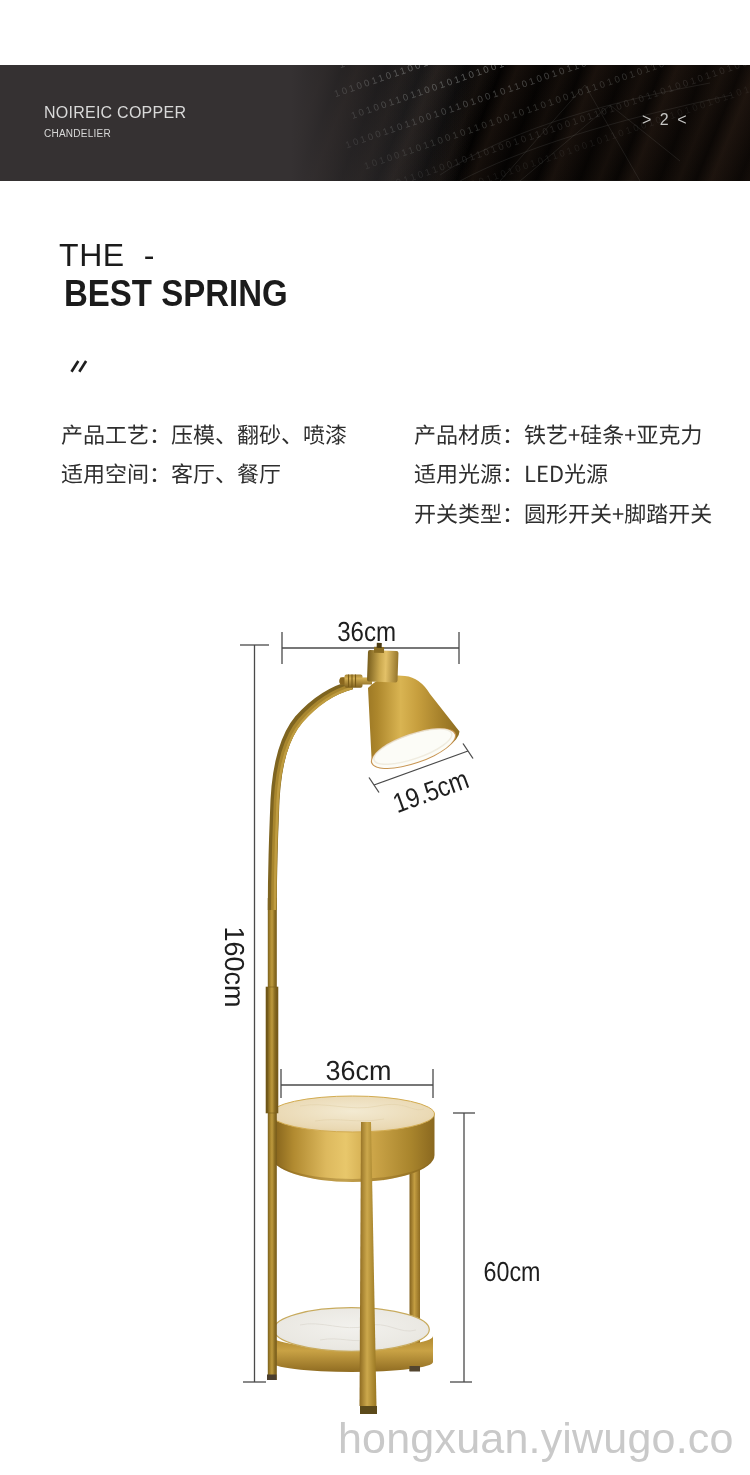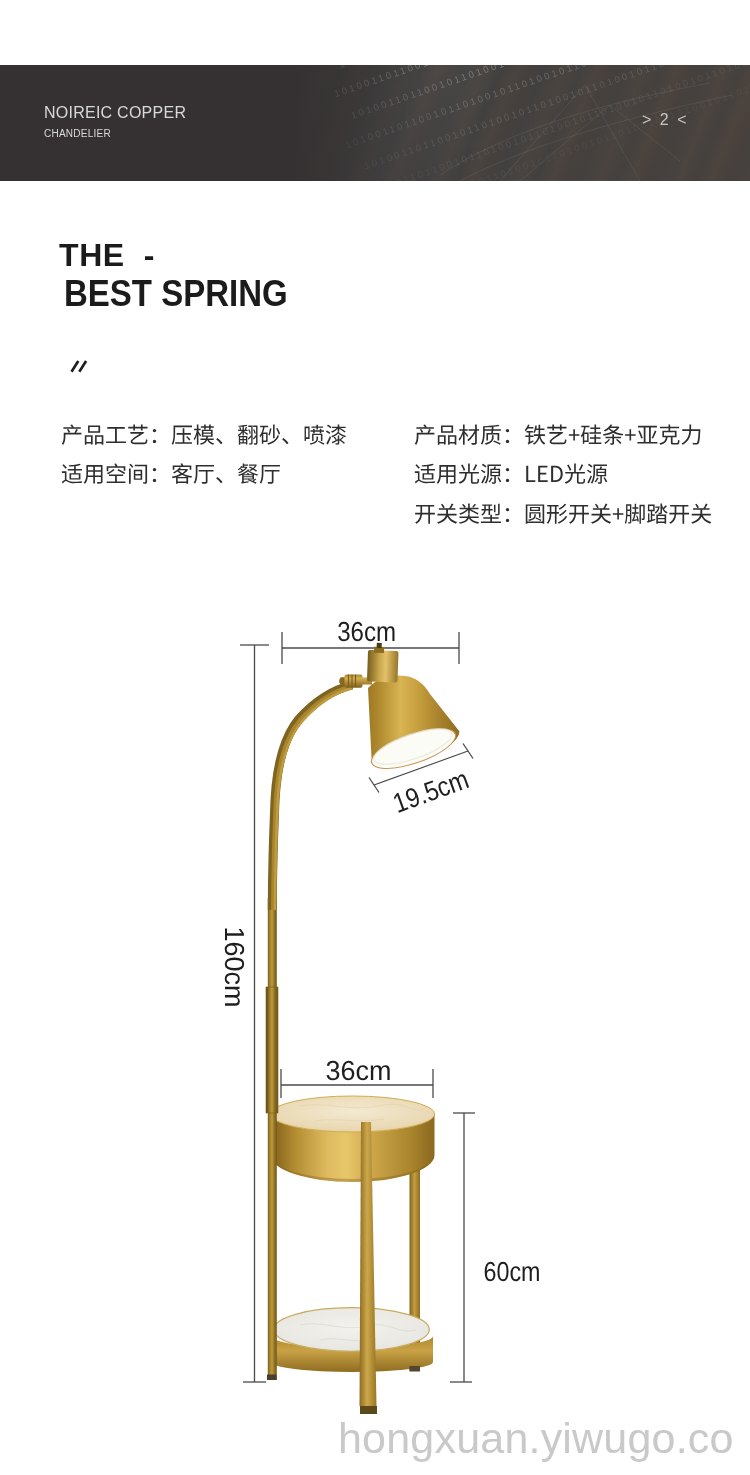--- a/index.html
+++ b/index.html
@@ -3,21 +3,21 @@
 <meta charset="utf-8">
 <style>
   html,body{margin:0;padding:0}
   svg text{text-rendering:geometricPrecision}
   body{width:750px;height:1475px;position:relative;background:#fff;font-family:"Liberation Sans",sans-serif;overflow:hidden}
   .abs{position:absolute}
 </style>
 </head>
 <body>
 
-<div class="abs" style="left:0;top:65px;width:750px;height:116px;background:#404040;overflow:hidden">
+<div class="abs" style="left:0;top:65px;width:750px;height:116px;background:#000000;overflow:hidden">
 
   <div class="abs" style="left:280px;top:-40px;width:520px;height:220px;background:
     repeating-linear-gradient(112deg,
       rgba(121,85,62,0) 0px, rgba(121,85,62,0.16) 14px, rgba(90,62,46,0.12) 26px,
       rgba(121,85,62,0) 40px, rgba(140,100,72,0.10) 58px, rgba(121,85,62,0) 74px);
     transform:rotate(0deg)"></div>
 
   <div class="abs" style="left:260px;top:-30px;width:260px;height:200px;background:linear-gradient(112deg,rgba(190,190,200,0) 30%,rgba(190,195,205,0.08) 55%,rgba(190,195,205,0) 75%)"></div>
 
   <svg class="abs" style="left:380px;top:0" width="370" height="116" viewBox="0 0 370 116">
@@ -43,21 +43,21 @@
 
   <div class="abs" style="left:0;top:0;width:470px;height:116px;background:linear-gradient(90deg,#353132 0%,#353132 62%,rgba(53,49,50,0) 100%)"></div>
 
   <div class="abs" style="left:44px;top:39px;font-size:16px;letter-spacing:0.25px;color:#d9d9d9">NOIREIC COPPER</div>
 
   <div class="abs" style="left:44px;top:63px;font-size:10px;letter-spacing:0.25px;color:#d9d9d9">CHANDELIER</div>
 
   <div class="abs" style="left:642px;top:46px;font-size:16px;letter-spacing:2px;color:#c6c6c4">&gt; 2 &lt;</div>
 </div>
 
-<div class="abs" style="left:59px;top:237px;font-size:32px;font-weight:bold;color:#1b1b1b;letter-spacing:0.6px;white-space:pre">THE  -</div>
+<div class="abs" style="left:59px;top:237px;font-size:32px;font-weight:normal;color:#1b1b1b;letter-spacing:0.6px;white-space:pre">THE  -</div>
 
 <div class="abs" style="left:64px;top:272px;font-size:37.5px;font-weight:bold;color:#1b1b1b;transform:scaleX(0.88);transform-origin:0 0;white-space:pre">BEST SPRING</div>
 
 <svg class="abs" style="left:66px;top:356px" width="26" height="20" viewBox="0 0 26 20">
   <g stroke="#1e1e1e" stroke-width="2.6" stroke-linecap="butt">
     <line x1="5.5" y1="15.8" x2="12.3" y2="5"></line>
     <line x1="13.3" y1="15.8" x2="20.1" y2="5"></line>
   </g>
 </svg>
 

